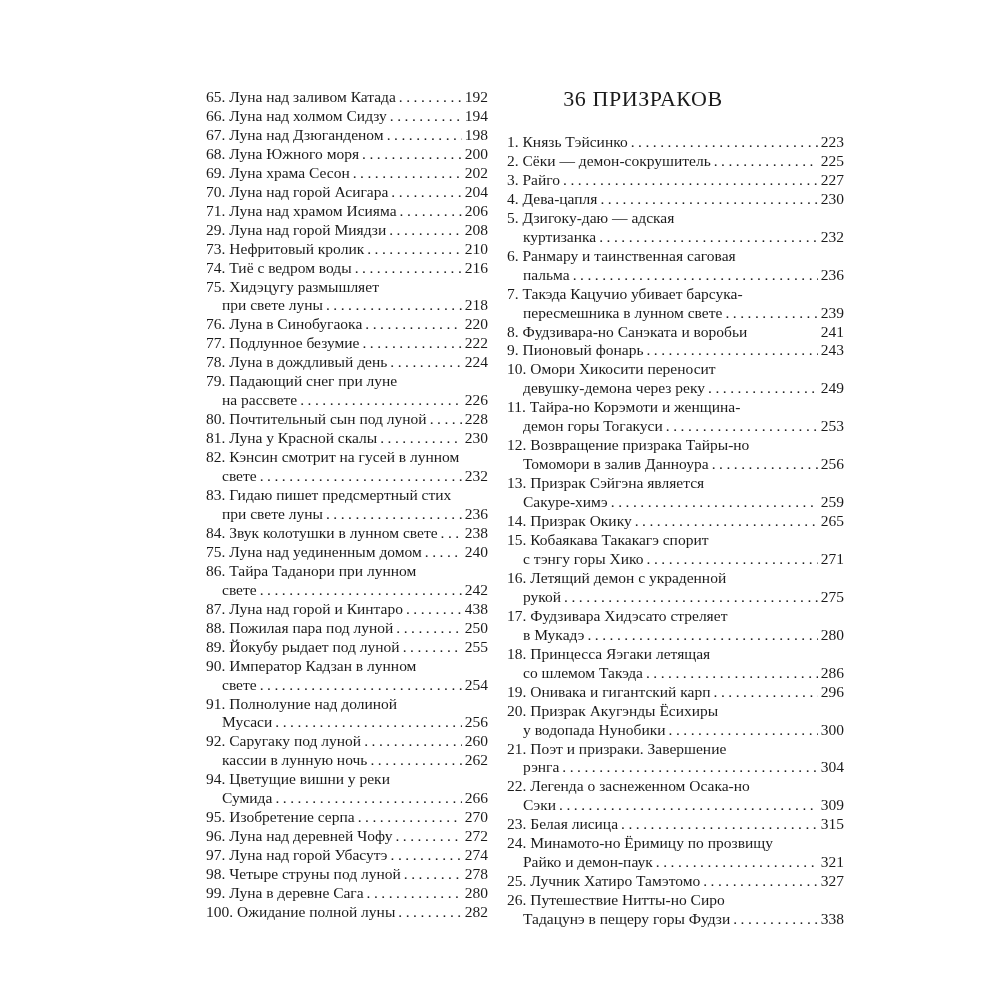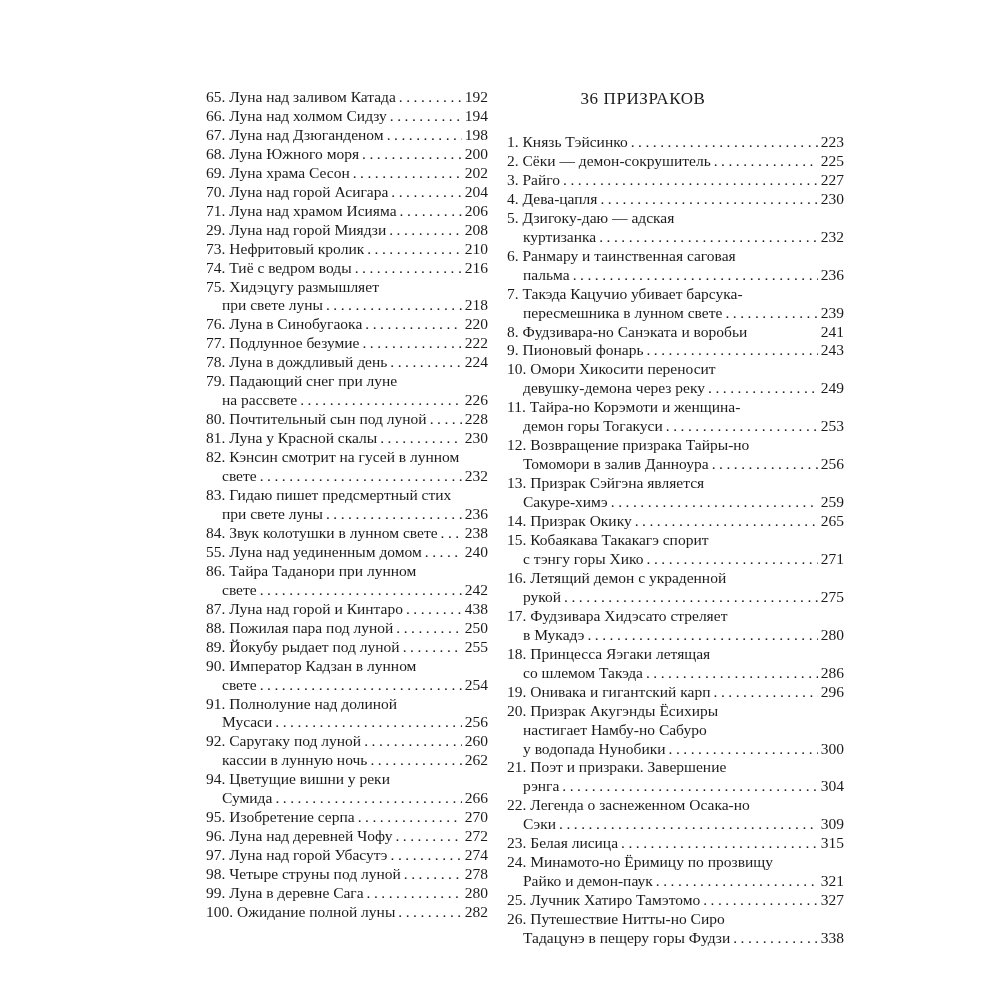--- a/index.html
+++ b/index.html
@@ -9,21 +9,21 @@
     font-family:"Liberation Serif","DejaVu Serif",serif;
     color:#1b1b1b;
   }
   .page { position:relative; width:944px; height:1000px; background:#ffffff; }
   .col { position:absolute; top:88px; }
   .col-left  { left:206px; width:282px; }
   .col-right { left:507px; width:337px; }
   .sec-header {
     margin:0 0 23px 0;
     width:272px;
-    font-size:17px; line-height:22px;
+    font-size:22px; line-height:22px;
     font-weight:normal;
     letter-spacing:0.6px;
     text-align:center;
     white-space:nowrap;
   }
   .toc-line {
     display:flex; align-items:baseline;
     font-size:15.5px; line-height:18.95px;
     white-space:nowrap;
   }
@@ -148,21 +148,21 @@
         <span class="txt">при свете луны</span>
         <span class="dots"></span>
         <span class="pg">236</span>
       </div>
       <div class="toc-line">
         <span class="txt">84. Звук колотушки в лунном свете</span>
         <span class="dots"></span>
         <span class="pg">238</span>
       </div>
       <div class="toc-line">
-        <span class="txt">55. Луна над уединенным домом</span>
+        <span class="txt">75. Луна над уединенным домом</span>
         <span class="dots"></span>
         <span class="pg">240</span>
       </div>
       <div class="toc-line">
         <span class="txt">86. Тайра Таданори при лунном</span>
       </div>
       <div class="toc-line cont">
         <span class="txt">свете</span>
         <span class="dots"></span>
         <span class="pg">242</span>
@@ -375,23 +375,20 @@
         </div>
         <div class="toc-line">
           <span class="txt">19. Онивака и гигантский карп</span>
           <span class="dots"></span>
           <span class="pg">296</span>
         </div>
         <div class="toc-line">
           <span class="txt">20. Призрак Акугэнды Ёсихиры</span>
         </div>
         <div class="toc-line cont">
-          <span class="txt">настигает Намбу-но Сабуро</span>
-        </div>
-        <div class="toc-line cont">
           <span class="txt">у водопада Нунобики</span>
           <span class="dots"></span>
           <span class="pg">300</span>
         </div>
         <div class="toc-line">
           <span class="txt">21. Поэт и призраки. Завершение</span>
         </div>
         <div class="toc-line cont">
           <span class="txt">рэнга</span>
           <span class="dots"></span>

